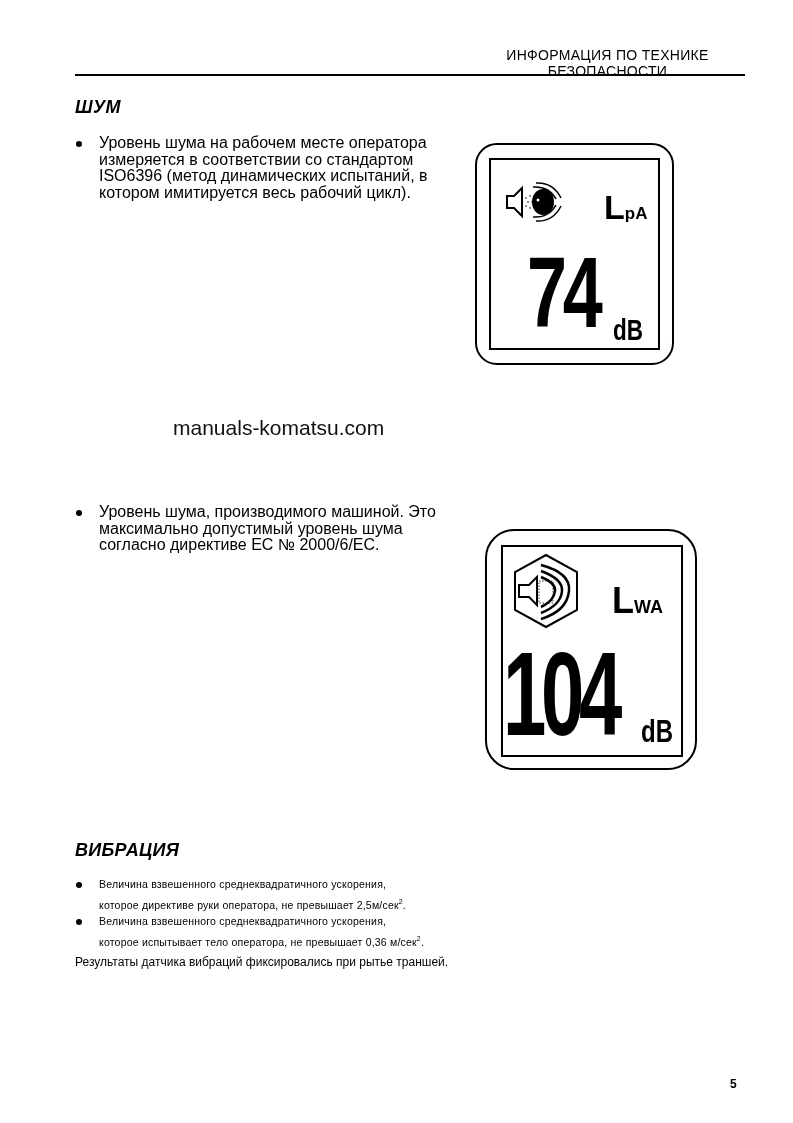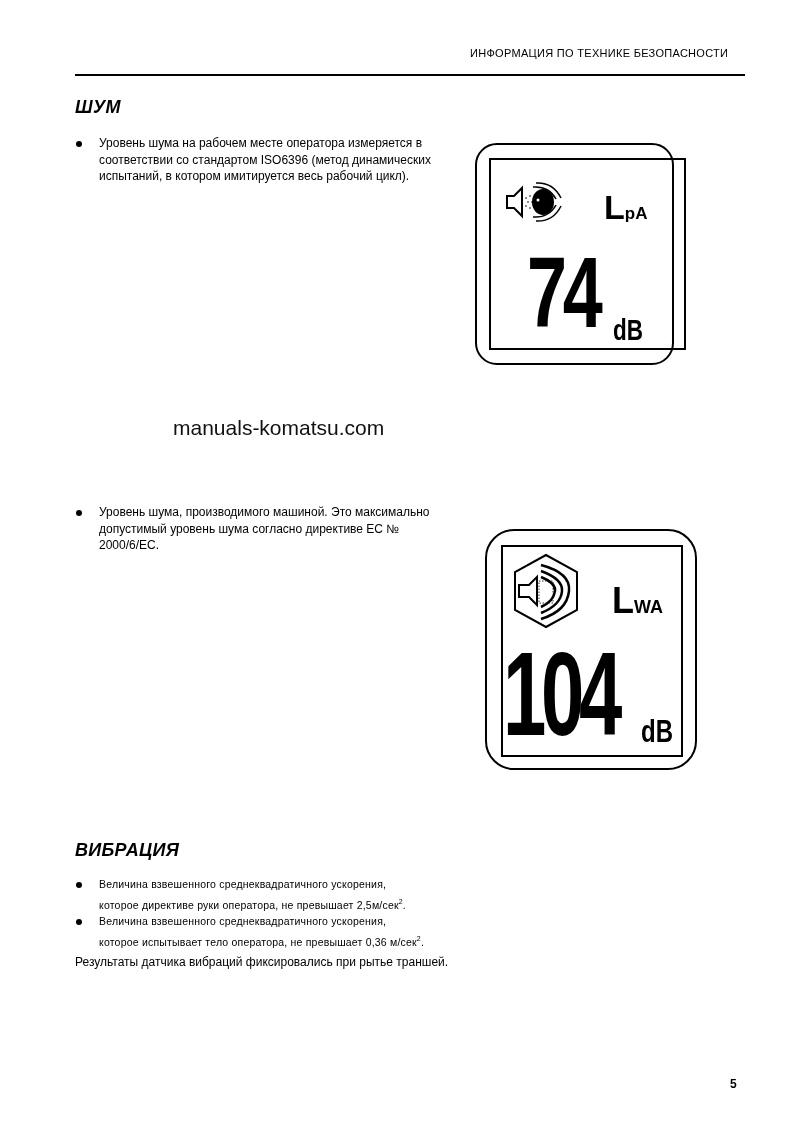--- a/index.html
+++ b/index.html
@@ -1,22 +1,22 @@
 <!DOCTYPE html>
 <html><head>
 <meta charset="utf-8">
 <style>
   html, body { margin: 0; padding: 0; background: #ffffff; }
   body { width: 793px; height: 1123px; position: relative; overflow: hidden;
          font-family: "Liberation Sans", sans-serif; color: #000; }
   .abs { position: absolute; }
-  .header-title { left: 470px; top: 47px; width: 275px; text-align: left; font-size: 11px; letter-spacing: 0.3px; }
+  .header-title { left: 470px; top: 47px; width: 275px; text-align: center; font-size: 14px; letter-spacing: 0.3px; }
   .header-rule { left: 75px; top: 74px; width: 670px; height: 2px; background: #000; }
   .section-title { font-weight: bold; font-size: 18px; letter-spacing: 0.3px; font-style: italic; }
-  .bullet-row { display: flex; font-size: 12px; line-height: 16.5px; }
+  .bullet-row { display: flex; font-size: 16px; line-height: 16.5px; }
   .bullet { width: 24px; flex: none; position: relative; }
   .bullet::before { content: ""; position: absolute; left: 1px; top: 6px; width: 6px; height: 6px; border-radius: 50%; background: #000; }
   .bullet-text { flex: 1; }
   .small { font-size: 10.5px; line-height: 17px; letter-spacing: 0.2px; }
   .para { font-size: 12px; line-height: 17px; }
   .watermark { font-size: 21px; color: #111; margin-top: 28px; }
   .sign-outer { border: 2px solid #000; border-radius: 22px; background: #fff; box-sizing: border-box; }
   .sign-inner { position: absolute; border: 2px solid #000; box-sizing: border-box; }
   .big-num { position: absolute; font-family: "Liberation Sans", sans-serif; font-weight: bold; line-height: 1; transform-origin: left bottom; }
   .unit { position: absolute; font-weight: bold; font-family: "Liberation Sans", sans-serif; line-height: 1; }
@@ -30,21 +30,21 @@
 <div class="abs header-rule"></div>
 
 <div class="abs section-title" style="left:75px; top:97px;">ШУМ</div>
 
 <div class="abs bullet-row" style="left:75px; top:135px; width:385px;">
   <span class="bullet"></span>
   <span class="bullet-text">Уровень шума на рабочем месте оператора измеряется в соответствии со стандартом ISO6396 (метод динамических испытаний, в котором имитируется весь рабочий цикл).</span>
 </div>
 
 <div class="abs sign-outer" style="left:475px; top:143px; width:199px; height:222px;">
-  <div class="sign-inner" style="left:12px; top:13px; width:197px; height:192px;">
+  <div class="sign-inner" style="left:12px; top:13px; width:171px; height:192px;">
     <svg style="position:absolute; left:14px; top:18px;" width="62" height="48" viewBox="0 0 62 48">
       <polygon points="2,18 9,18 17,10 17,38 9,30 2,30" fill="#fff" stroke="#000" stroke-width="2"></polygon>
       <g fill="#000">
         <circle cx="21" cy="20" r="0.8"></circle>
           <circle cx="23" cy="24" r="0.8"></circle>
           <circle cx="21" cy="28" r="0.8"></circle>
         <circle cx="25" cy="18" r="0.8"></circle>
           <circle cx="25" cy="30" r="0.8"></circle>
           <circle cx="27" cy="24" r="0.8"></circle>
       </g>

